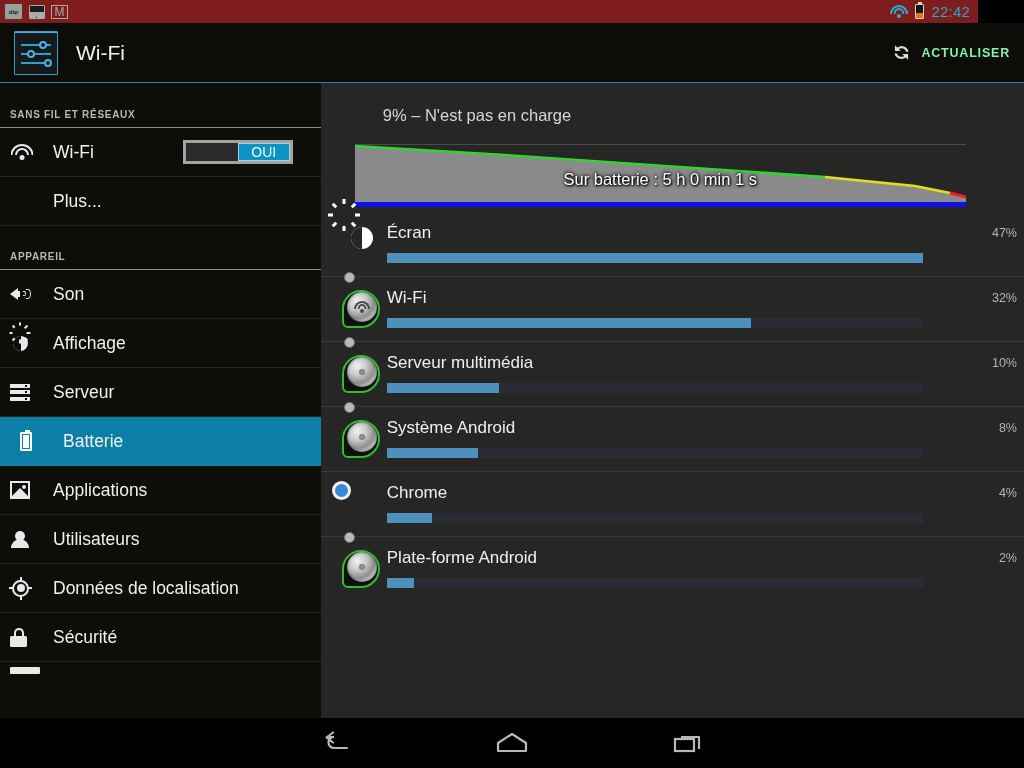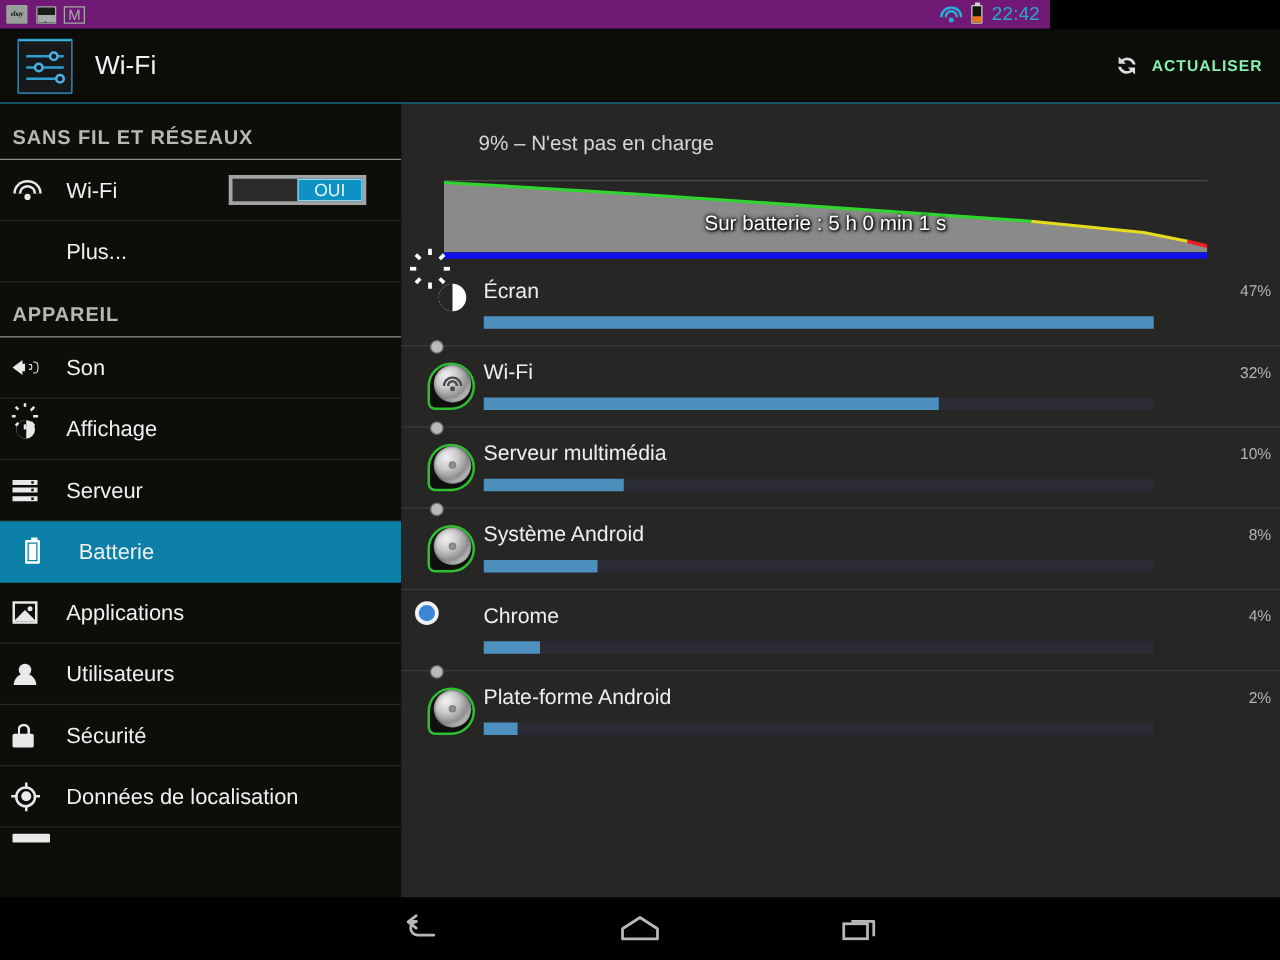--- a/index.html
+++ b/index.html
@@ -7,22 +7,22 @@
   body {
     background:#000;
     font-family:"Liberation Sans", sans-serif;
     color:#e8e8e8;
     -webkit-font-smoothing:antialiased;
   }
   .screen { position:relative; width:1024px; height:768px; background:#000; }
 
   
   .statusbar {
-    position:absolute; top:0; left:0; width:840px; height:23px;
-    background:#701a75; display:flex; align-items:center;
+    position:absolute; top:0; left:0; width:978px; height:23px;
+    background:#7f1d1d; display:flex; align-items:center;
   }
   .sb-left { display:flex; align-items:center; gap:6px; padding-left:5px; }
   .sb-icon { width:17px; height:17px; display:flex; align-items:center; justify-content:center; }
   .ebay-ic {
     width:17px; height:15px; background:#9aa09c; border-radius:1px;
     font-size:6px; color:#20241f; font-weight:bold; letter-spacing:-0.4px;
     display:flex; align-items:center; justify-content:center;
     font-family:"Liberation Serif", serif; font-style:italic;
   }
   .gal-ic { width:16px; height:14px; border:1.5px solid #a7aca8; border-radius:1px; position:relative; overflow:hidden; background:#1b1d1a; }
@@ -72,21 +72,21 @@
   .refresh-ic svg { display:block; }
   .ab-action-label { font-size:12.5px; letter-spacing:0.8px; color:#86efac; font-weight:bold; }
 
   
   .content { position:absolute; top:83px; left:0; width:1024px; height:635px; display:flex; }
   .sidebar { width:343px; height:635px; background:#0d0e0a; overflow:hidden; position:relative; }
   .main { width:752px; height:635px; background:#262625; position:relative; }
 
   
   .sec-head {
-    font-size:16px; color:#b6b8b3; letter-spacing:0.7px; font-weight:bold;
+    font-size:10px; color:#b6b8b3; letter-spacing:0.7px; font-weight:bold;
     padding:0 0 7px 10px; display:flex; align-items:flex-end; height:100%;text-align:center;
   }
   .sec-wrap { height:44px; border-bottom:1px solid #8c8e88; }
   .sec-wrap.top { height:45px; }
   .row {
     height:49px; display:flex; align-items:center; padding-left:10px;
     border-bottom:1px solid #252621; position:relative;
   }
   .row.sel { background:#0c7fa8; border-bottom-color:#0c7fa8;padding-left:20px; }
   .row .ico { width:34px; display:flex; align-items:center; justify-content:flex-start; }
@@ -366,40 +366,40 @@
               <span class="h"></span>
               <span class="b"></span>
             </span>
         </span>
         <span class="lbl">Utilisateurs</span>
       </div>
 
 
       <div class="row">
         <span class="ico">
-          <span class="g-lock">
-              <span class="bo"></span>
-              <span class="sh"></span>
-            </span>
-        </span>
-        <span class="lbl">Sécurité</span>
-      </div>
-
-      <div class="row">
-        <span class="ico">
           <span class="g-loc">
               <span class="rng"></span>
               <span class="dot"></span>
             <span class="t n"></span>
               <span class="t s"></span>
               <span class="t w"></span>
               <span class="t e"></span>
             </span>
         </span>
         <span class="lbl">Données de localisation</span>
+      </div>
+
+      <div class="row">
+        <span class="ico">
+          <span class="g-lock">
+              <span class="bo"></span>
+              <span class="sh"></span>
+            </span>
+        </span>
+        <span class="lbl">Sécurité</span>
       </div>
 
       <div class="row partial">
         <span class="ico">
             <span class="g-partial"></span>
           </span>
       </div>
     </div>
 
     <div class="main">

